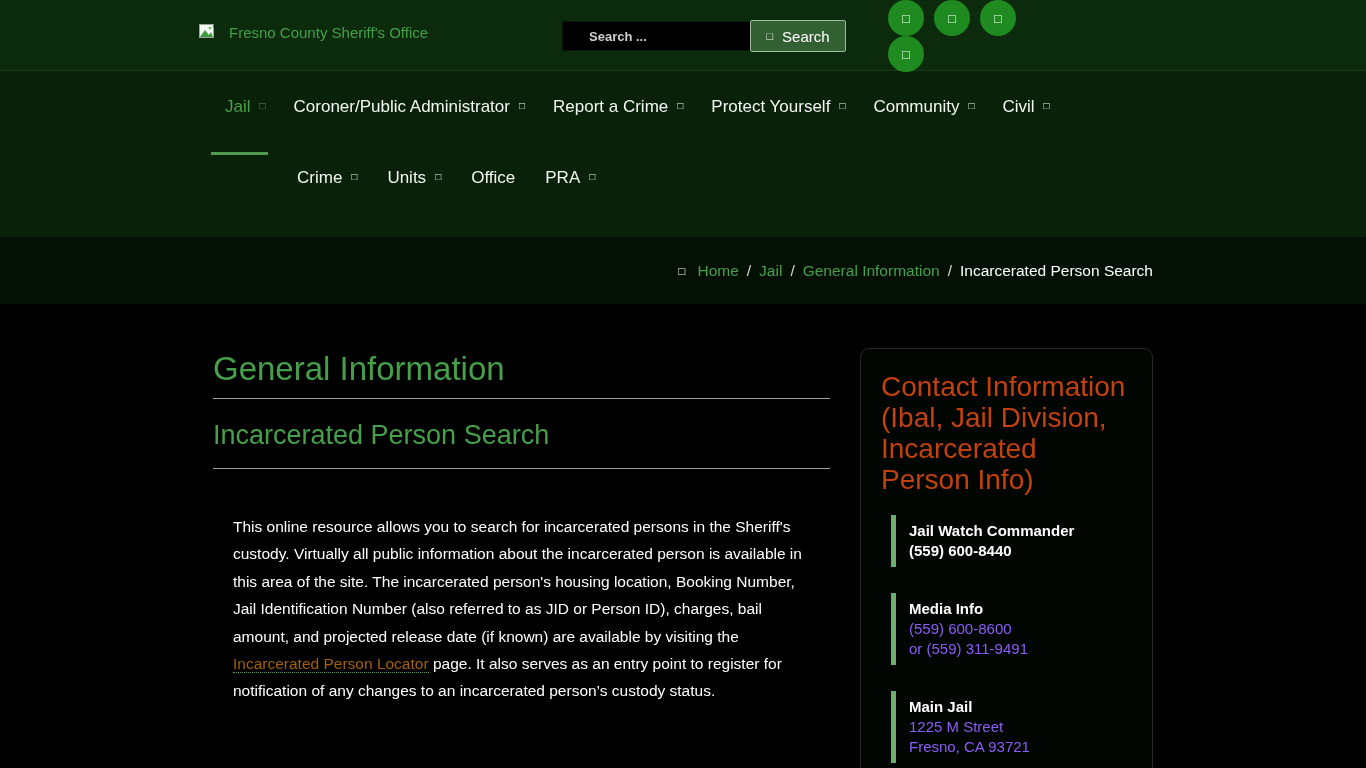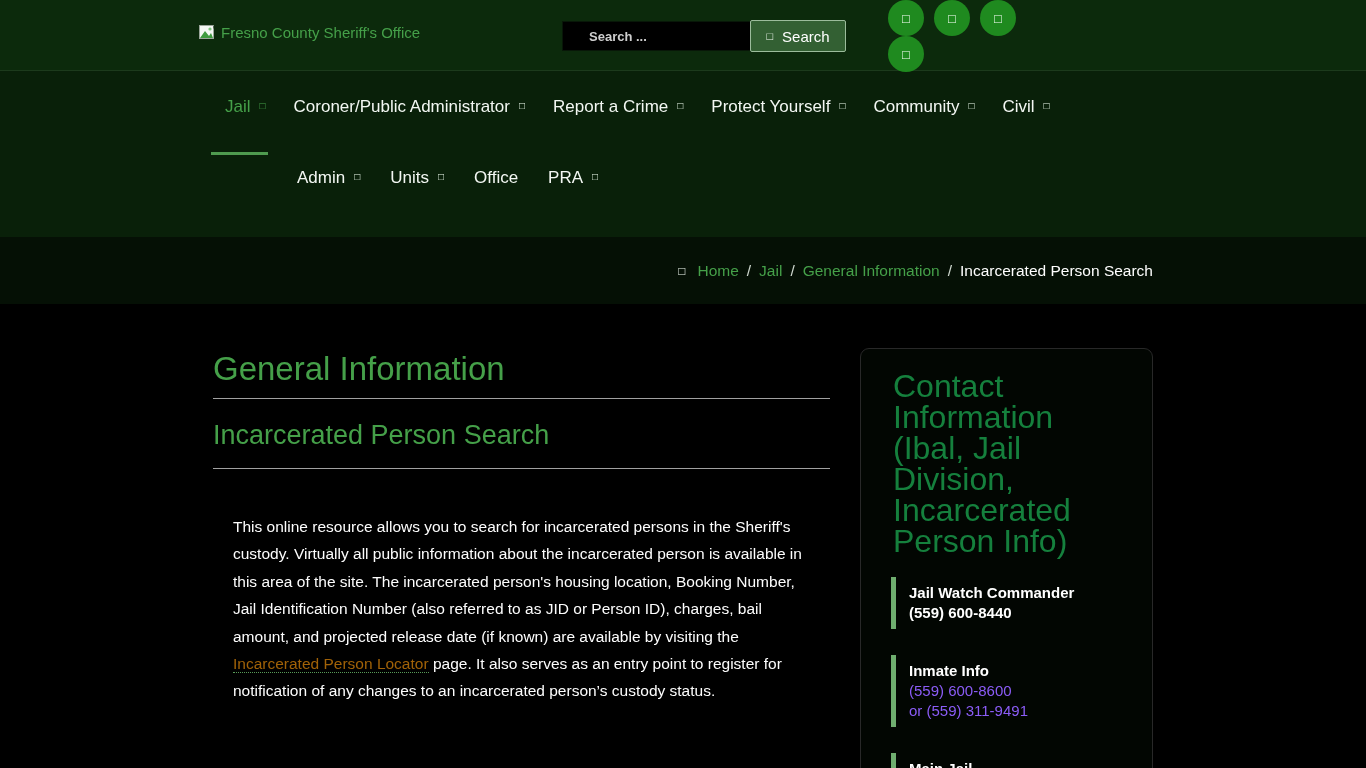--- a/index.html
+++ b/index.html
@@ -7,21 +7,21 @@
   body {
     font-family: "Liberation Sans", "DejaVu Sans", sans-serif;
     background: #000;
     color: #fff;
   }
   .container { width: 940px; margin: 0 auto; position: relative; }
 
   
   .site-header { height: 71px; background: #0c2a0c; border-bottom: 1px solid #1c3a1c; }
   .header-inner { height: 71px; }
-  .logo { position: absolute; left: -14px; top: 24px; display: flex; align-items: flex-end; gap: 4px; text-decoration: none; cursor: pointer; }
+  .logo { position: absolute; left: -14px; top: 24px; display: flex; align-items: flex-start; gap: 12px; text-decoration: none; cursor: pointer; }
   .logo-text { color: #45a049; font-size: 15px; }
   .broken-img { display: inline-block; width: 18px; height: 16px; }
 
   .search-input {
     position: absolute; left: 349px; top: 21px;
     width: 214px; height: 30px;
     background: #000; border: 1px solid #081708; color: #ddd;
     font-family: "Liberation Sans", sans-serif;
     font-size: 13px; font-weight: bold; padding-left: 26px;
   }
@@ -83,21 +83,21 @@
     font-size: 15.5px; line-height: 27.4px; color: #fdfdfd;
   }
   .inline-link { color: #a16207; text-decoration: none; border-bottom: 1px dotted #579a57; cursor: pointer; }
 
   
   .sidebar { width: 293px; }
   .card {
     background: #020602; border: 1px solid #282828; border-radius: 9px;
     padding: 22px 20px 30px; min-height: 480px;
   }
-  .card h3 { color: #15803d; font-size: 32px; line-height: 31px; font-weight: 400; margin: 0 12px 20px; }
+  .card h3 { color: #c2410c; font-size: 28px; line-height: 31px; font-weight: 400; margin: 0 0 20px; }
   .contact {
     margin: 0 0 26px 10px;
     border-left: 5px solid #6fae6f;
     padding: 6px 0 6px 13px;
     font-size: 15px; line-height: 20px;
   }
   .contact .c-name { font-weight: bold; color: #fff; }
   .contact .c-line { color: #8b5cf6; }
   .contact .c-line.bold { font-weight: bold; color: #fff; }
 </style>
@@ -178,21 +178,21 @@
       <li>
         <a>
             <span>Civil</span>
             <span class="caret tofu">□</span>
           </a>
       </li>
     </ul>
     <ul class="nav-row nav-row2">
       <li>
         <a>
-            <span>Admin</span>
+            <span>Crime</span>
             <span class="caret tofu">□</span>
           </a>
       </li>
       <li>
         <a>
             <span>Units</span>
             <span class="caret tofu">□</span>
           </a>
       </li>
       <li>
@@ -238,21 +238,21 @@
     <aside class="sidebar">
       <div class="card">
         <h3>Contact Information (Ibal, Jail Division, Incarcerated Person Info)</h3>
 
         <div class="contact">
           <div class="c-name">Jail Watch Commander</div>
           <div class="c-line bold">(559) 600-8440</div>
         </div>
 
         <div class="contact">
-          <div class="c-name">Inmate Info</div>
+          <div class="c-name">Media Info</div>
           <div class="c-line">(559) 600-8600</div>
           <div class="c-line">or (559) 311-9491</div>
         </div>
 
         <div class="contact">
           <div class="c-name">Main Jail</div>
           <div class="c-line">1225 M Street</div>
           <div class="c-line">Fresno, CA 93721</div>
         </div>
       </div>

